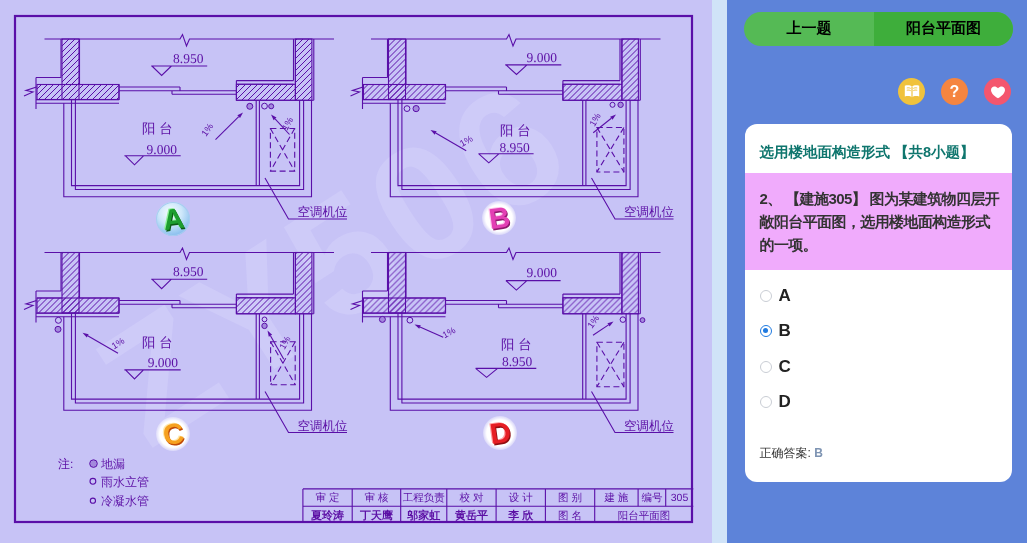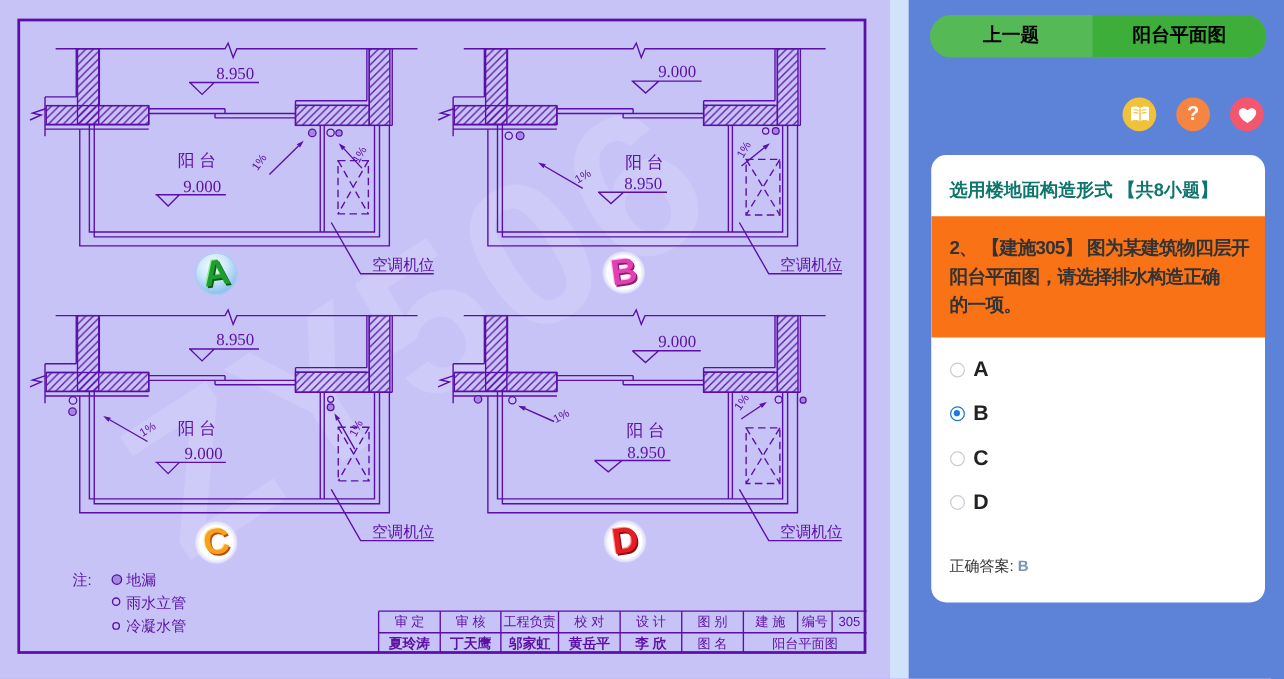--- a/index.html
+++ b/index.html
@@ -6,21 +6,21 @@
 .lp{position:absolute;left:0;top:0;width:712px;height:543px;background:#c7c3f6}
 .gap{position:absolute;left:712px;top:0;width:15px;height:543px;background:#d0e3f8}
 .rp{position:absolute;left:727px;top:0;width:300px;height:543px;background:#5d83d9}
 .navgrp{position:absolute;left:17px;top:11.5px;width:269px;height:34px;background:#55ba55;border-radius:17px;display:flex;overflow:hidden}
 .nb{flex:1;display:flex;align-items:center;justify-content:center;color:#000000;font-size:15px;font-weight:bold}
 .nb.act{background:#3eae3b;flex:1.07}
 .icons{position:absolute;left:0;top:78px;width:284px;display:flex;justify-content:flex-end;gap:16px}
 .ic{width:27px;height:27px;border-radius:50%;display:flex;align-items:center;justify-content:center}
 .card{position:absolute;left:17.5px;top:123.5px;width:267px;height:358px;background:#fff;border-radius:12px;overflow:hidden}
 .ctitle{color:#0f766e;font-size:14.5px;font-weight:bold;padding:19px 15px 11px 15px}
-.qtext{background:#f97316;color:#333;font-size:15px;font-weight:bold;padding:14px 0 14px 15px;line-height:23px}
+.qtext{background:#f0abfc;color:#333;font-size:15px;font-weight:bold;padding:14px 0 14px 15px;line-height:23px}
 .qtext div{white-space:nowrap;letter-spacing:-0.6px}
 .opt{display:flex;align-items:center;gap:7px;padding:0 0 0 15px;margin-top:16.5px;height:19px}
 .opt:first-of-type{margin-top:11.5px}
 .opt b{font-size:17px;color:#222}
 .radio{width:12px;height:12px;border-radius:50%;border:1.5px solid #c9cdd4;box-sizing:border-box;background:#fff}
 .radio.sel{border-color:#1f7ae0;position:relative}
 .radio.sel::after{content:"";position:absolute;left:2px;top:2px;width:5px;height:5px;border-radius:50%;background:#1f7ae0}
 .ans{margin:33px 0 0 15px;font-size:12px;color:#333}
 .ans .ab{color:#7d93b2}
 .badge{position:absolute;width:34px;height:34px;border-radius:50%;display:flex;align-items:center;justify-content:center}
@@ -349,21 +349,21 @@
         </svg>
     </div>
   </div>
 
   <div class="card">
 
     <div class="ctitle">选用楼地面构造形式  【共8小题】</div>
 
     <div class="qtext">
         <div>2、 【建施305】 图为某建筑物四层开</div>
-        <div>阳台平面图，请选择排水构造正确</div>
+        <div>敞阳台平面图，选用楼地面构造形式</div>
         <div>的一项。</div>
       </div>
 
     <div class="opt">
         <span class="radio"></span>
         <b>A</b>
       </div>
 
     <div class="opt">
         <span class="radio sel"></span>

